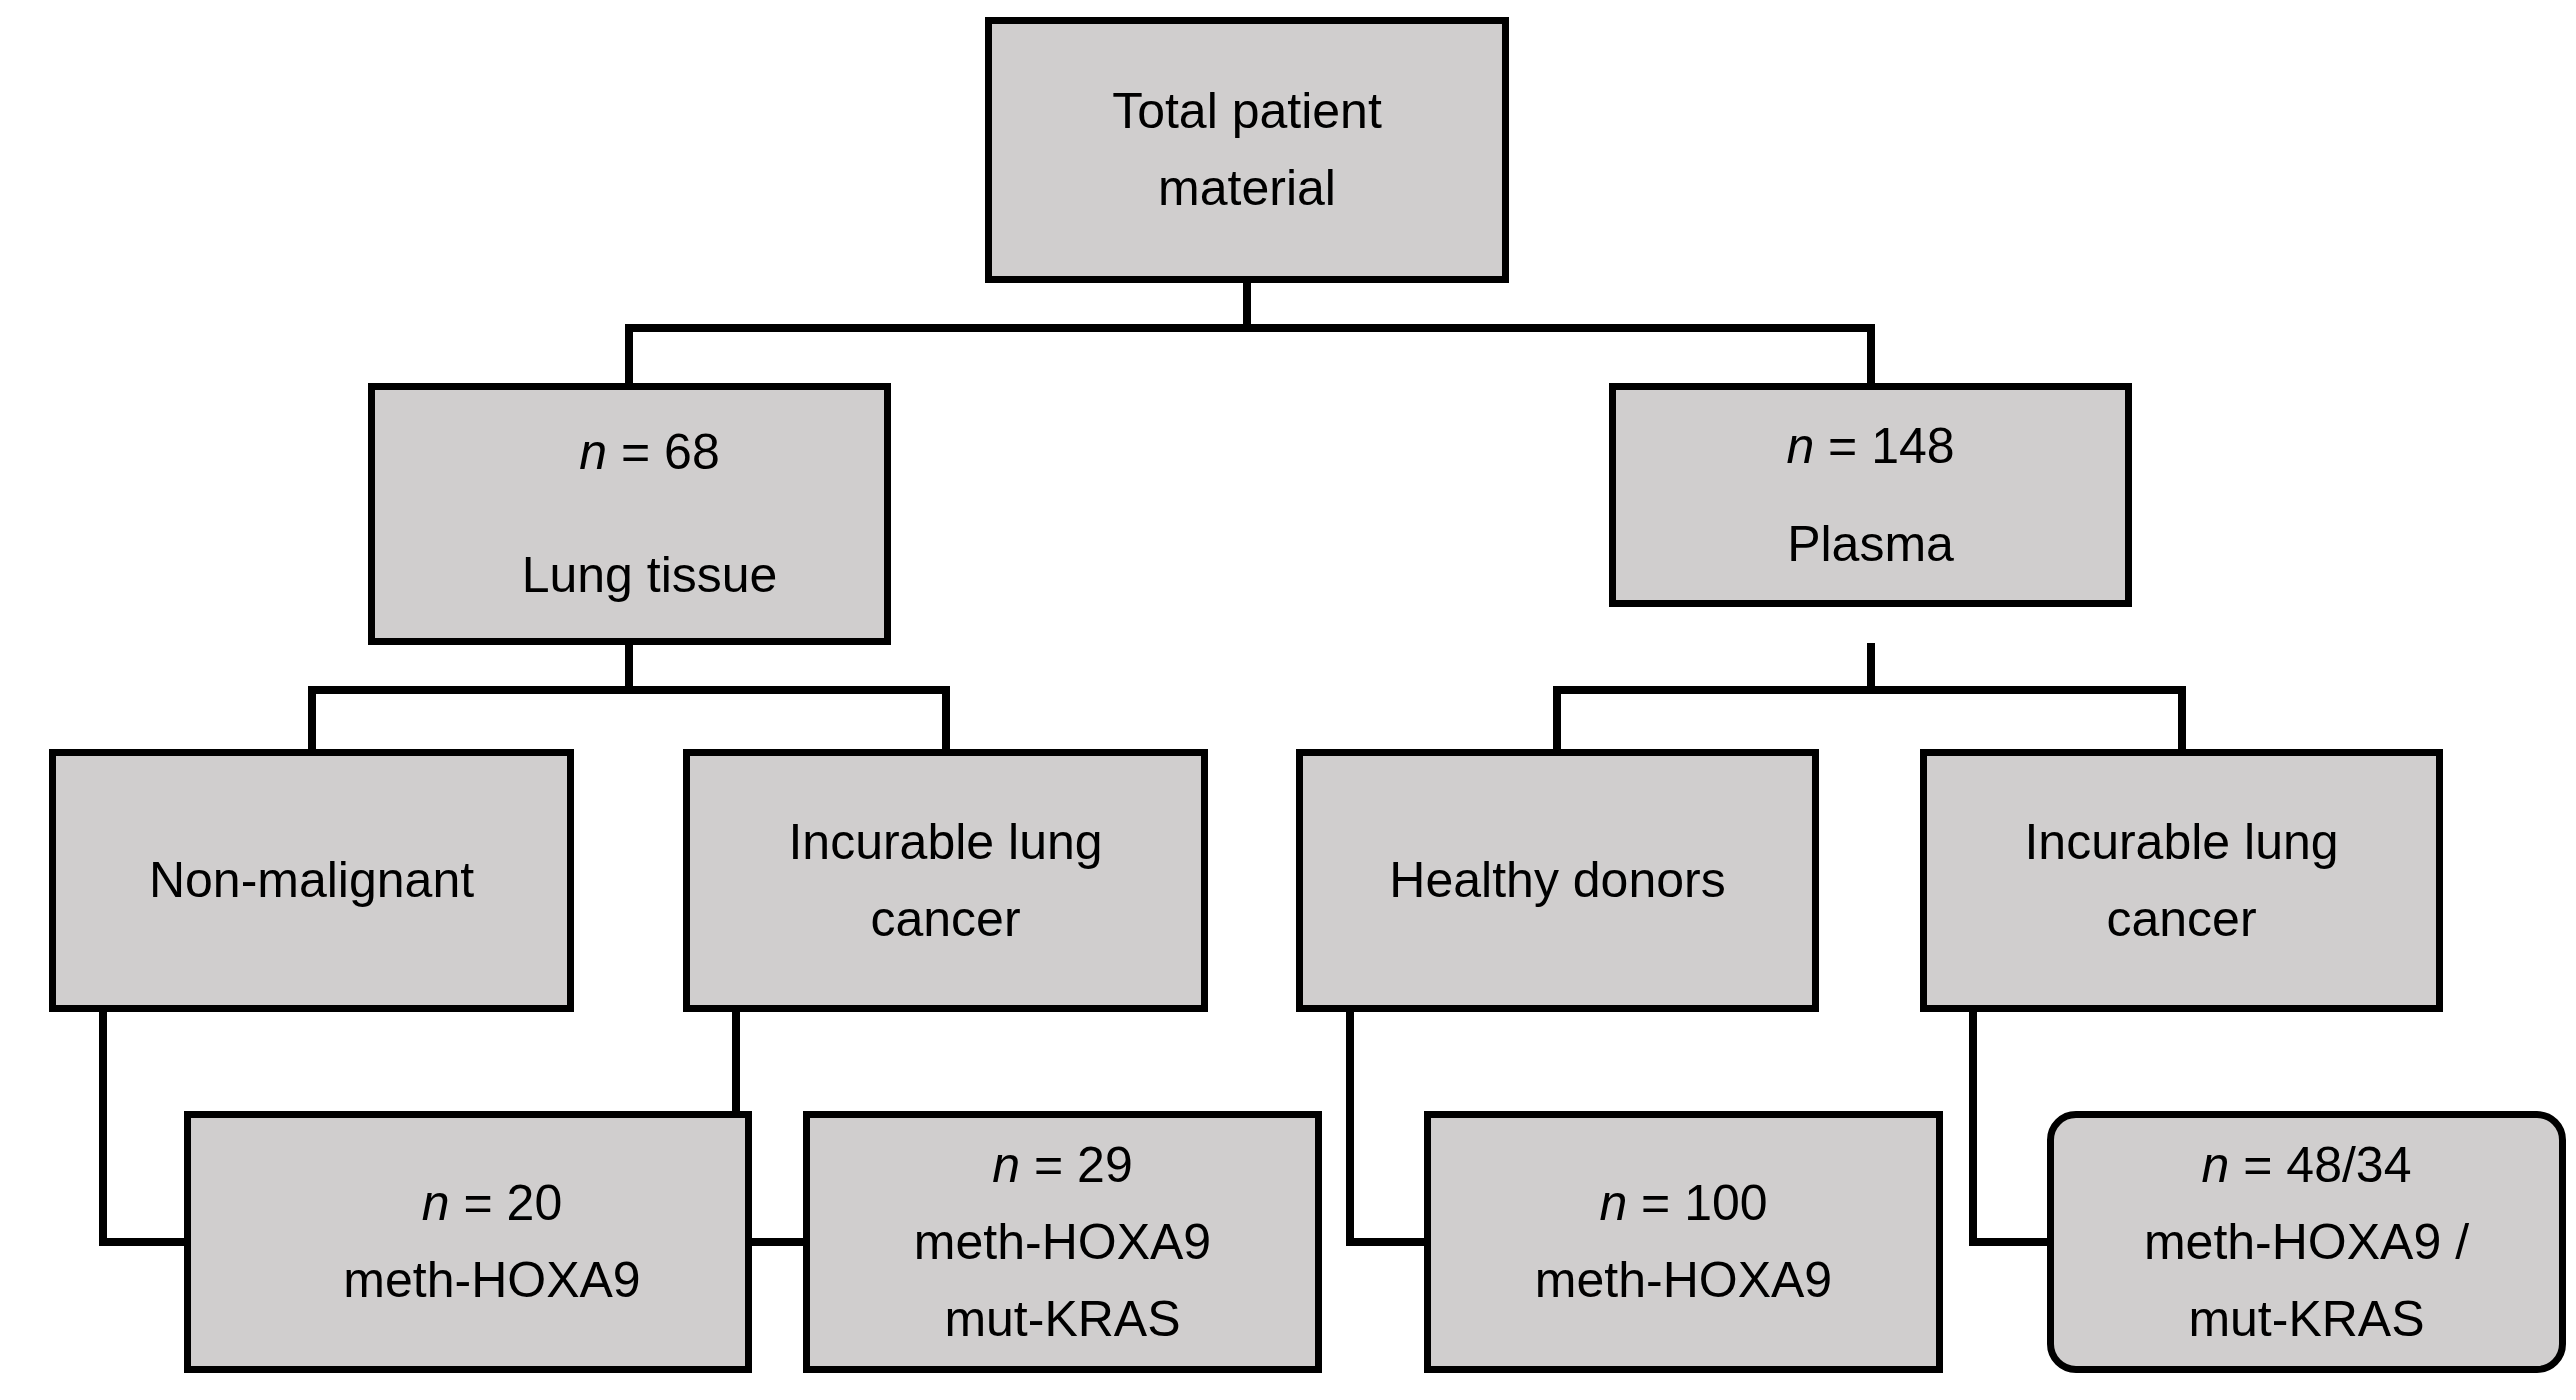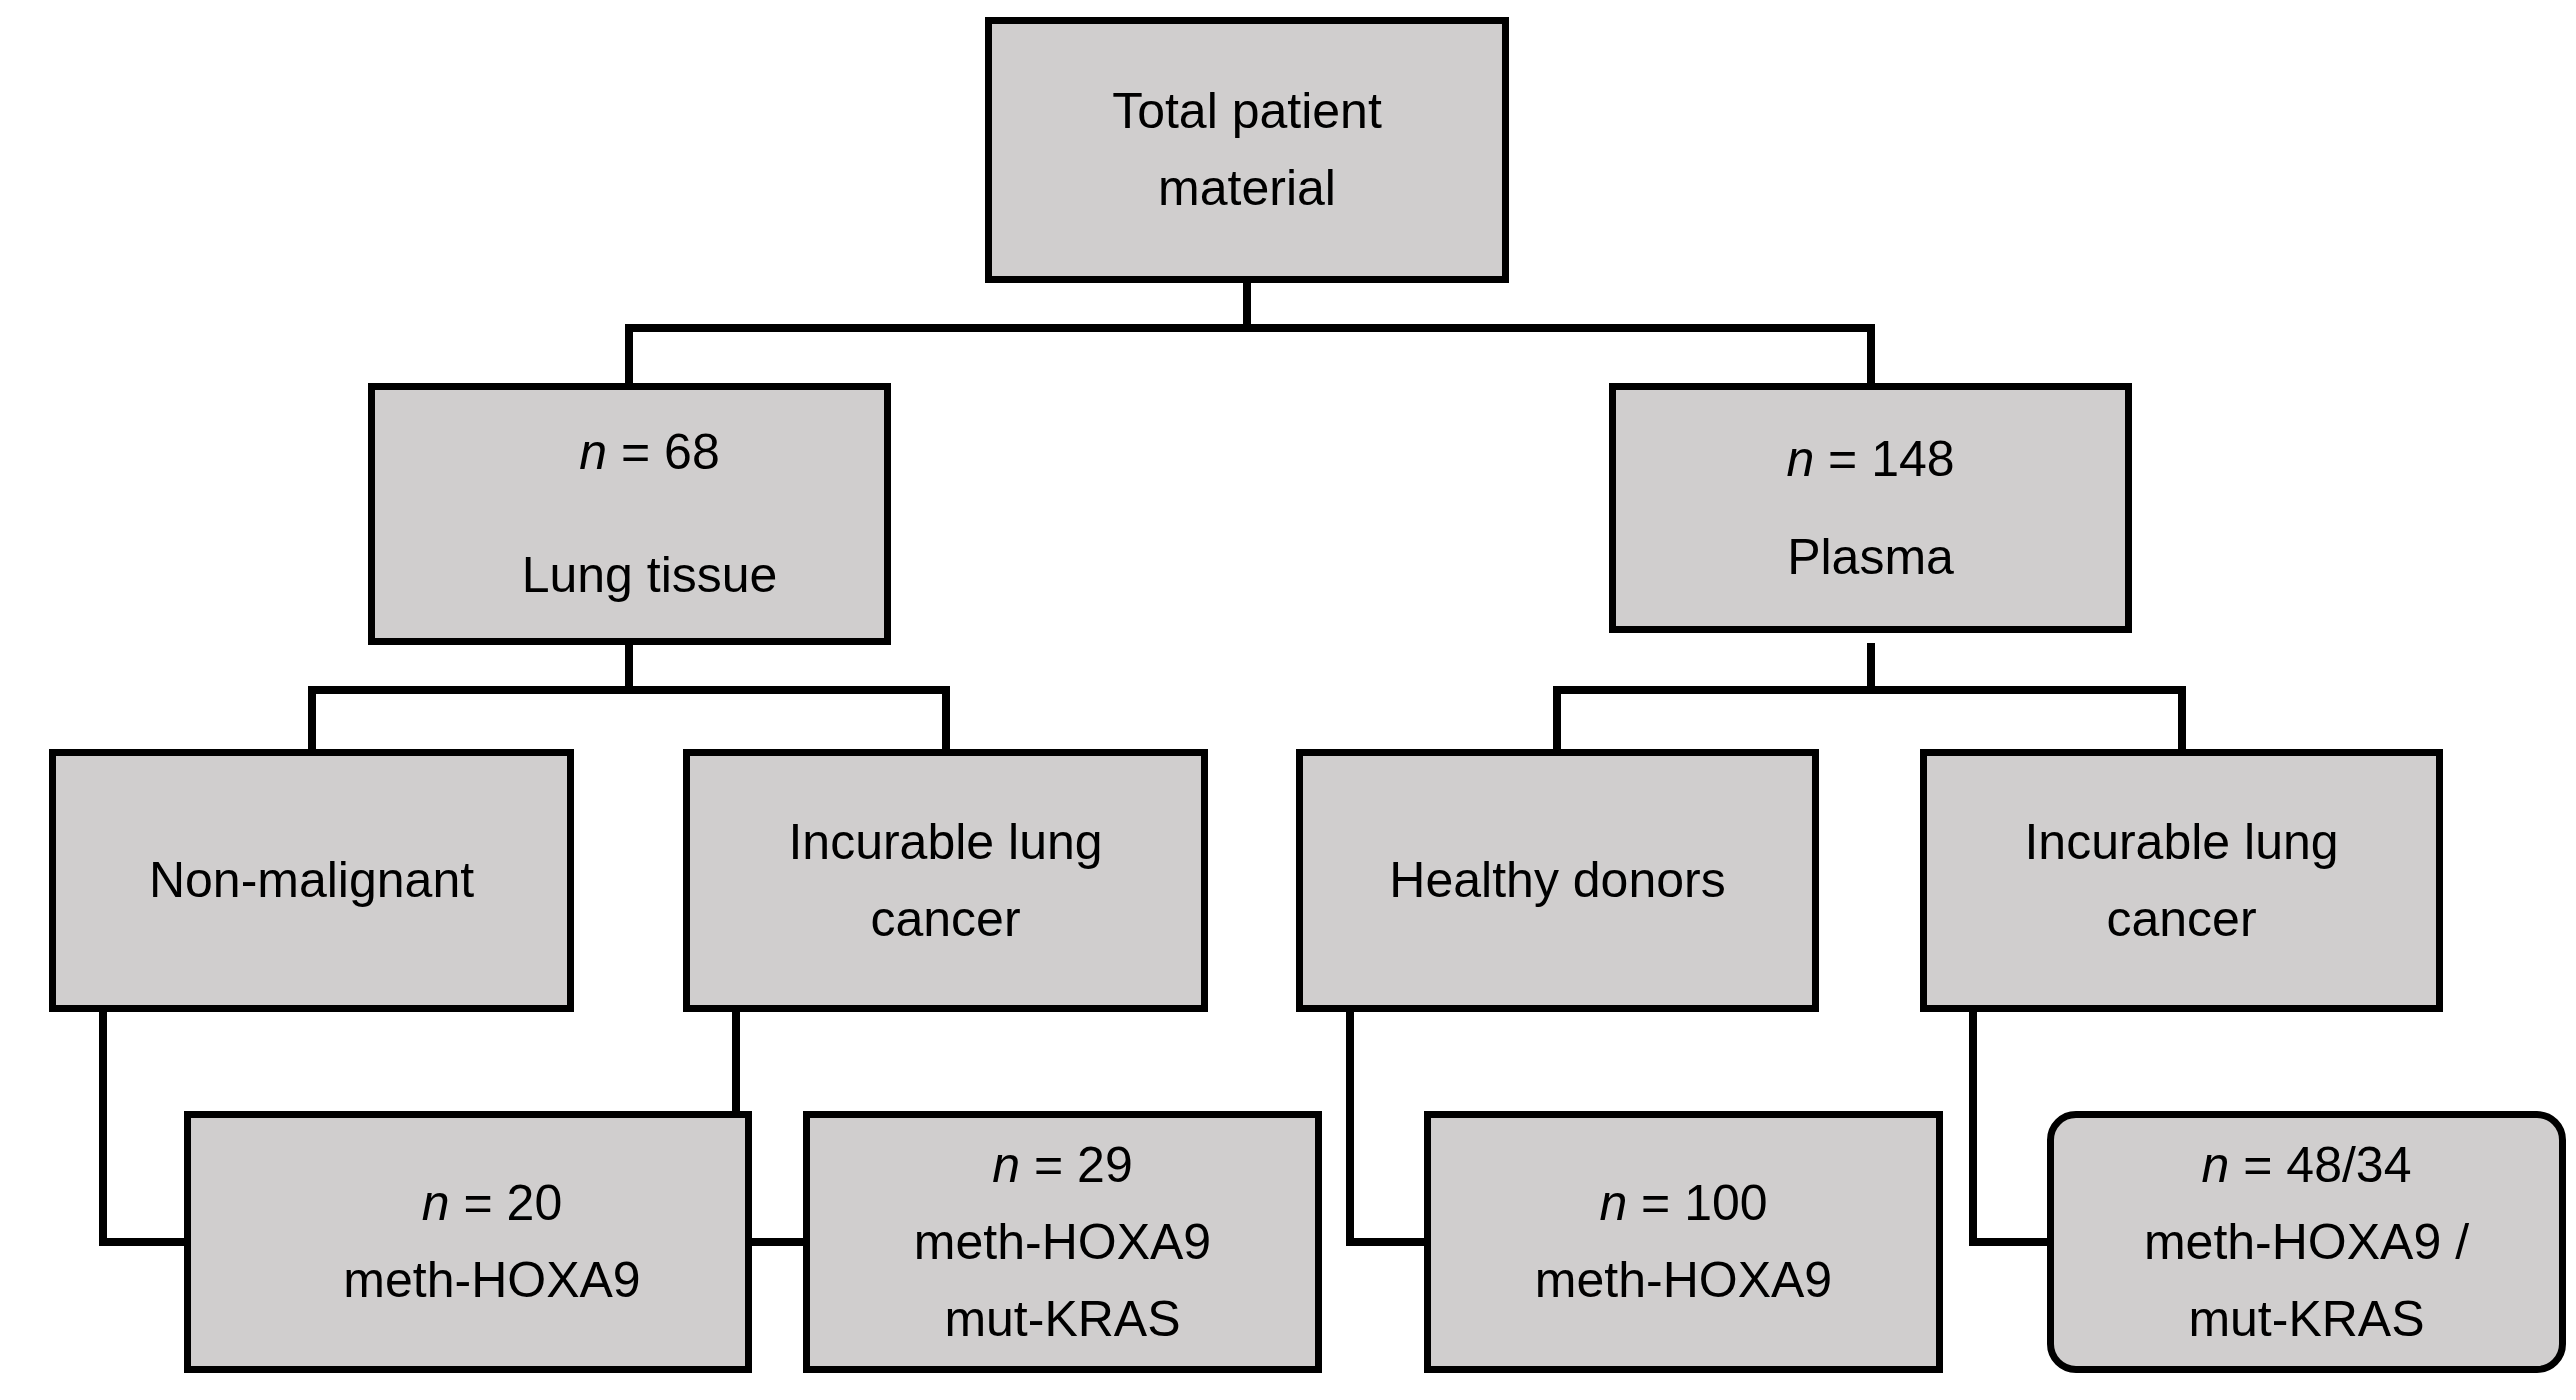--- a/index.html
+++ b/index.html
@@ -50,21 +50,21 @@
   <div class="vline" style="left:1223px; top:282px; width:7.9px; height:50px;"></div>
   <div class="hline" style="left:605px; top:324px; width:1249px; height:7.9px;"></div>
   <div class="vline" style="left:605px; top:324px; width:7.9px; height:61px;"></div>
   <div class="vline" style="left:1847px; top:324px; width:7.9px; height:61px;"></div>
 
   <div class="box gap2" style="left:348px; top:383px; width:523px; height:262px;padding-left:40px;">
     <div class="line"><i class="nvar">n</i><span> = 68</span></div>
     <div class="line">Lung tissue</div>
   </div>
 
-  <div class="box gap2" style="left:1589px; top:383px; width:523px; height:250px;gap:21px;">
+  <div class="box gap2" style="left:1589px; top:383px; width:523px; height:224px;gap:21px;">
     <div class="line"><i class="nvar">n</i><span> = 148</span></div>
     <div class="line">Plasma</div>
   </div>
 
   <div class="vline" style="left:605px; top:643px; width:7.9px; height:50px;"></div>
   <div class="hline" style="left:288px; top:686px; width:642px; height:7.9px;"></div>
   <div class="vline" style="left:288px; top:686px; width:7.9px; height:65px;"></div>
   <div class="vline" style="left:922px; top:686px; width:7.9px; height:65px;"></div>
 
   <div class="vline" style="left:1847px; top:643px; width:7.9px; height:50px;"></div>

